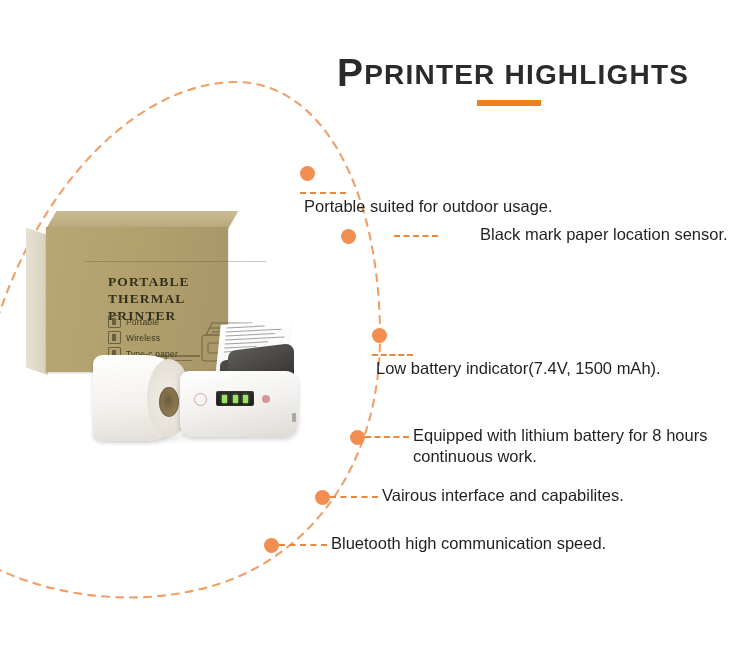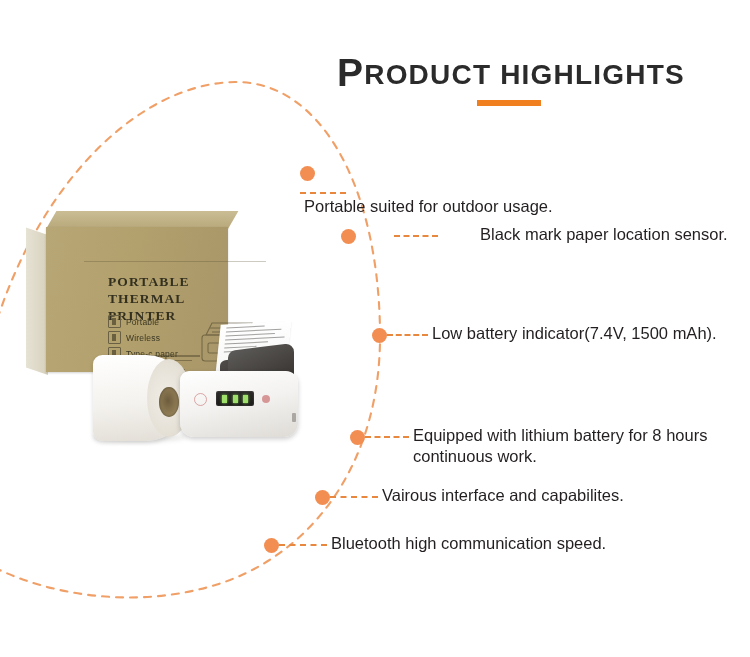--- a/index.html
+++ b/index.html
@@ -315,21 +315,21 @@
 
   <svg id="arc-svg" viewBox="0 0 750 657" preserveAspectRatio="none">
     <path d="M -30 470
              C -20 250, 110 84, 235 82
              C 320 81, 378 185, 380 330
              C 382 455, 320 545, 230 580
              C 150 610, 50 600, -20 560" fill="none" stroke="#ef9a5e" stroke-width="2.1" stroke-dasharray="7 7" stroke-linecap="round" opacity="0.95"></path>
   </svg>
 
   <div id="title-block">
-    <h1 id="page-title"><span class="cap">P</span><span>RODUCT HIGHLIGHTS</span></h1>
+    <h1 id="page-title"><span class="cap">P</span><span>PRINTER HIGHLIGHTS</span></h1>
     <div id="title-underline"></div>
   </div>
 
   <div id="photo">
 
     <div id="pr-shadow"></div>
     <div id="roll-shadow"></div>
 
     <div id="carton-side"></div>
     <div id="carton-top"></div>
@@ -408,21 +408,21 @@
     <span class="hl-text">Portable suited for outdoor usage.</span>
   </div>
 
   <div class="hl-row" style="left:341px; top:224px;gap:38px;">
     <span class="hl-dot"></span>
     <span class="hl-lead" style="width:44px;"></span>
     <span class="hl-text">Black mark paper location sensor.</span>
   </div>
 
 
-  <div class="hl-row" style="left:372px; top:323px;">
+  <div class="hl-row" style="left:372px; top:323px;flex-direction:column;">
     <span class="hl-dot"></span>
     <span class="hl-lead" style="width:41px;"></span>
     <span class="hl-text">Low battery indicator(7.4V, 1500 mAh).</span>
   </div>
 
 
   <div class="hl-row" style="left:350px; top:425px;">
     <span class="hl-dot"></span>
     <span class="hl-lead" style="width:44px;"></span>
     <span class="hl-text">Equipped with lithium battery for 8 hours

